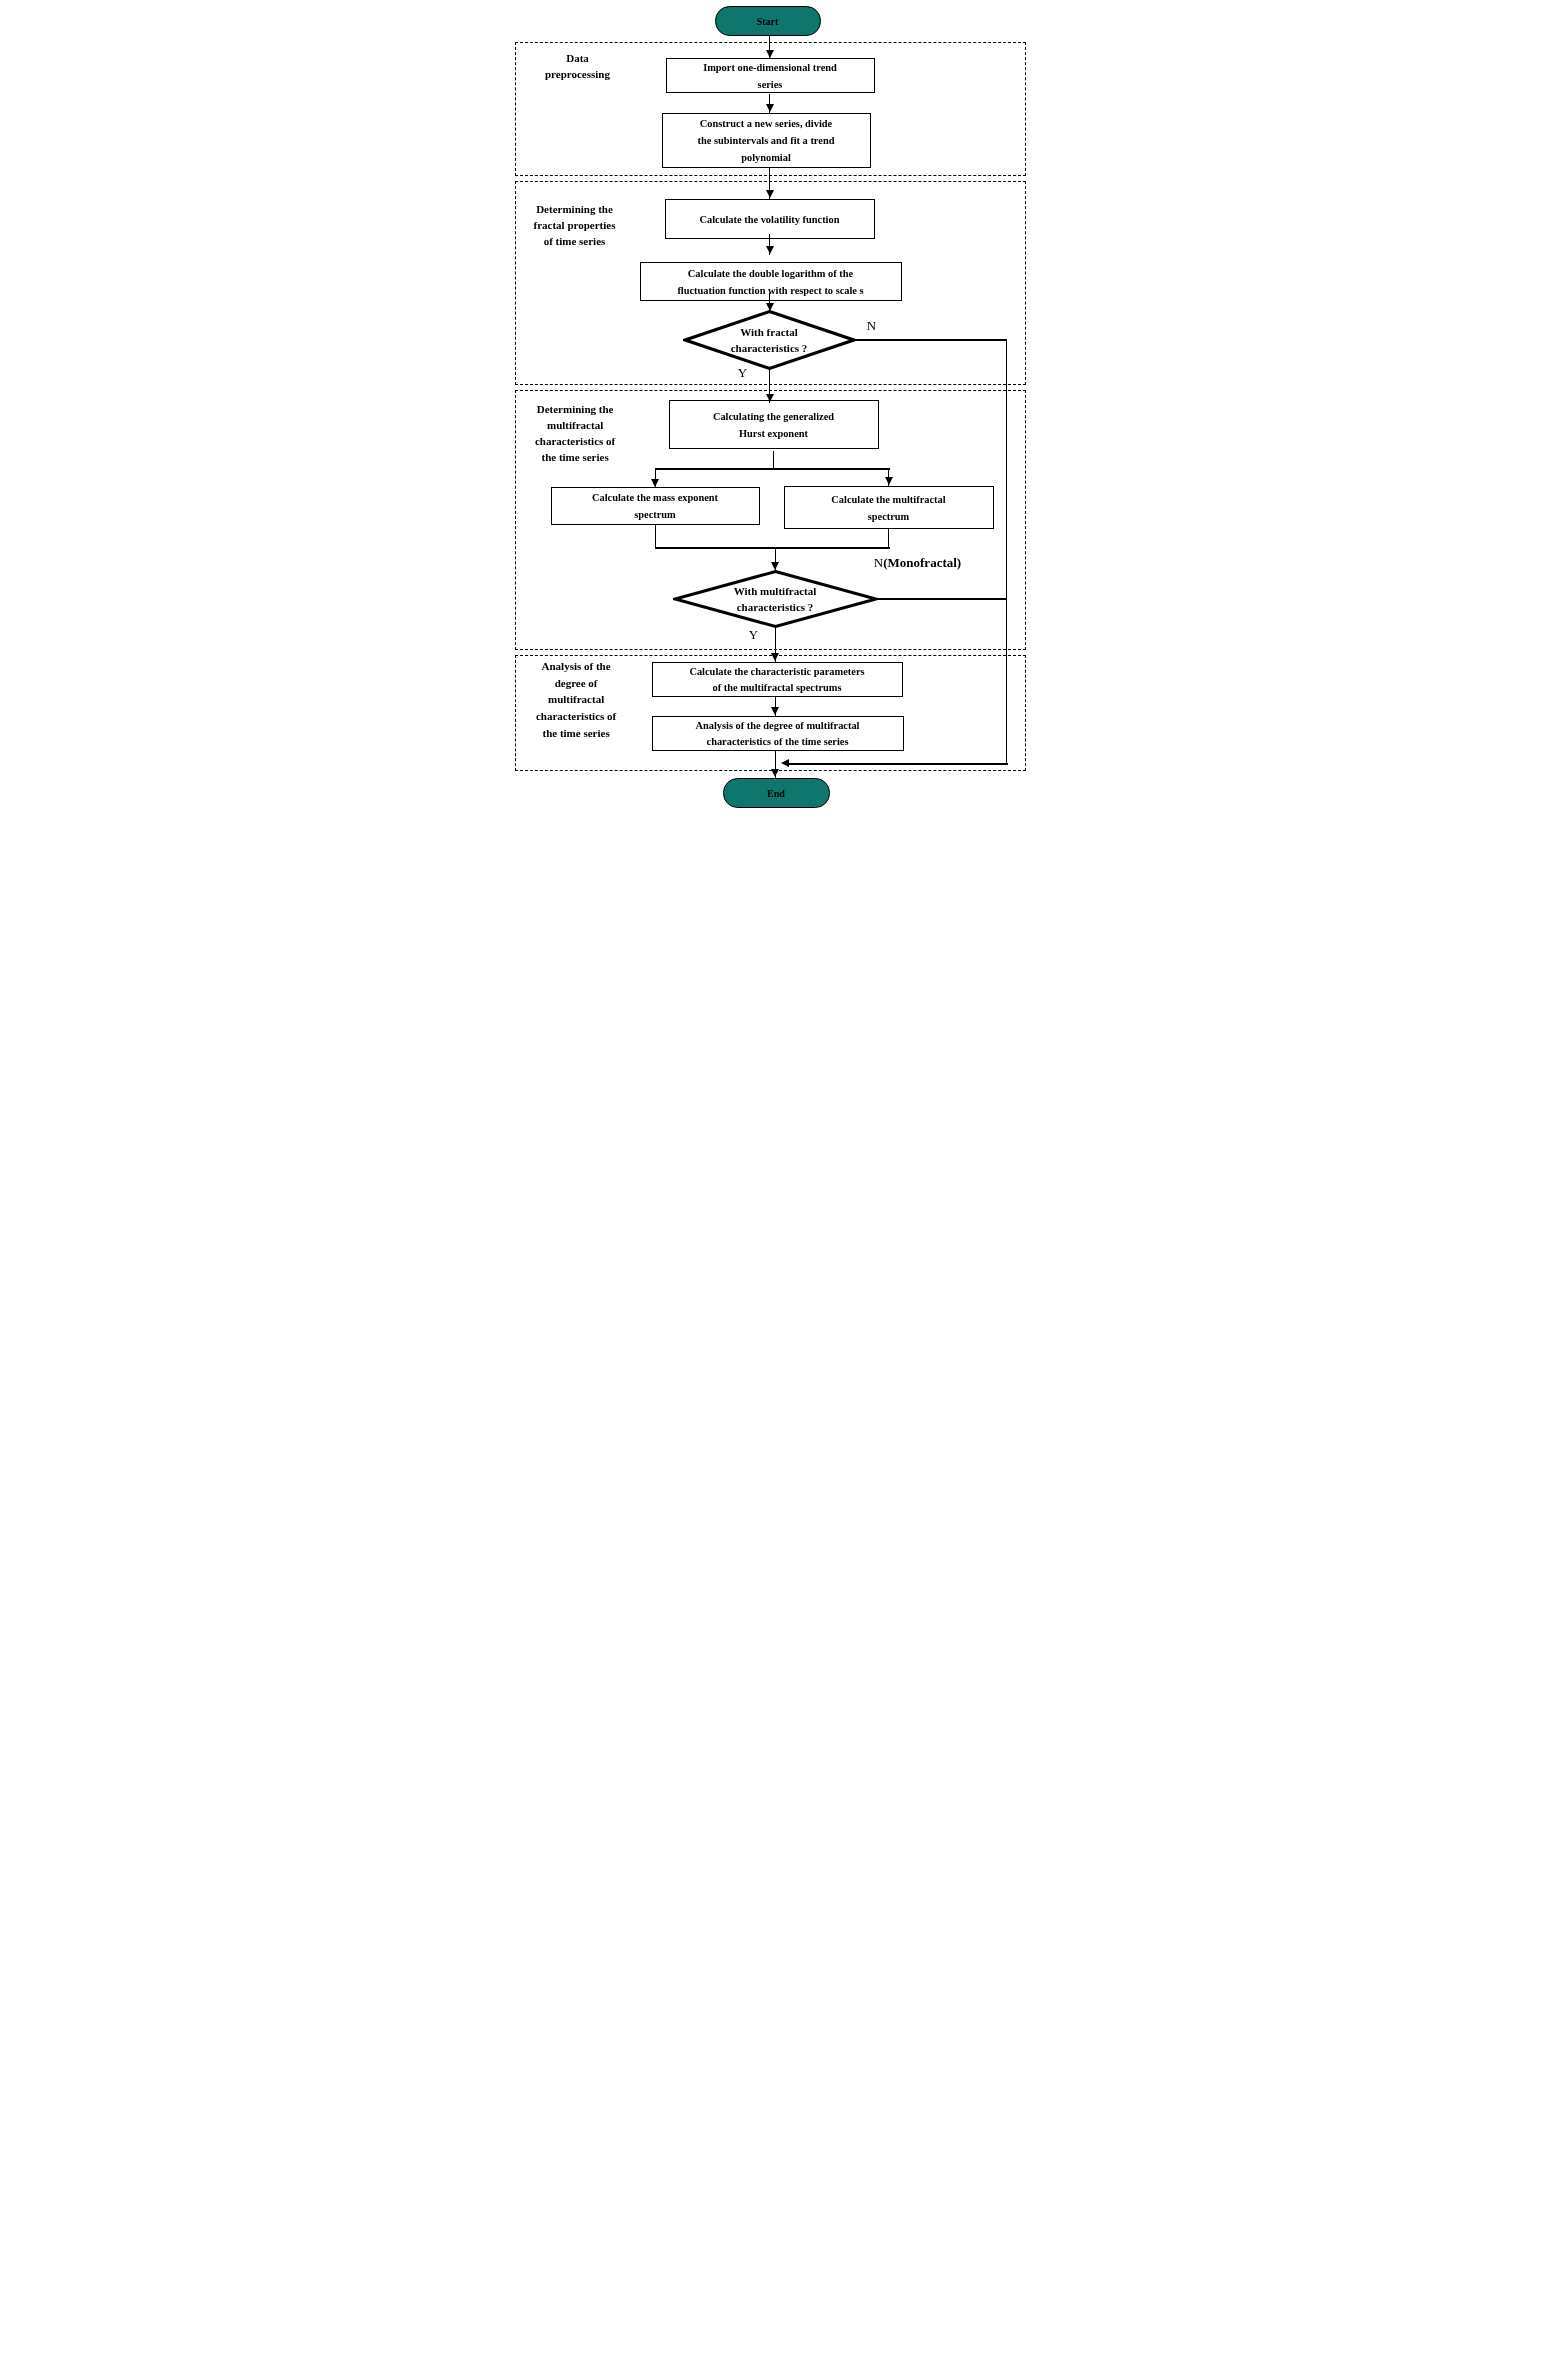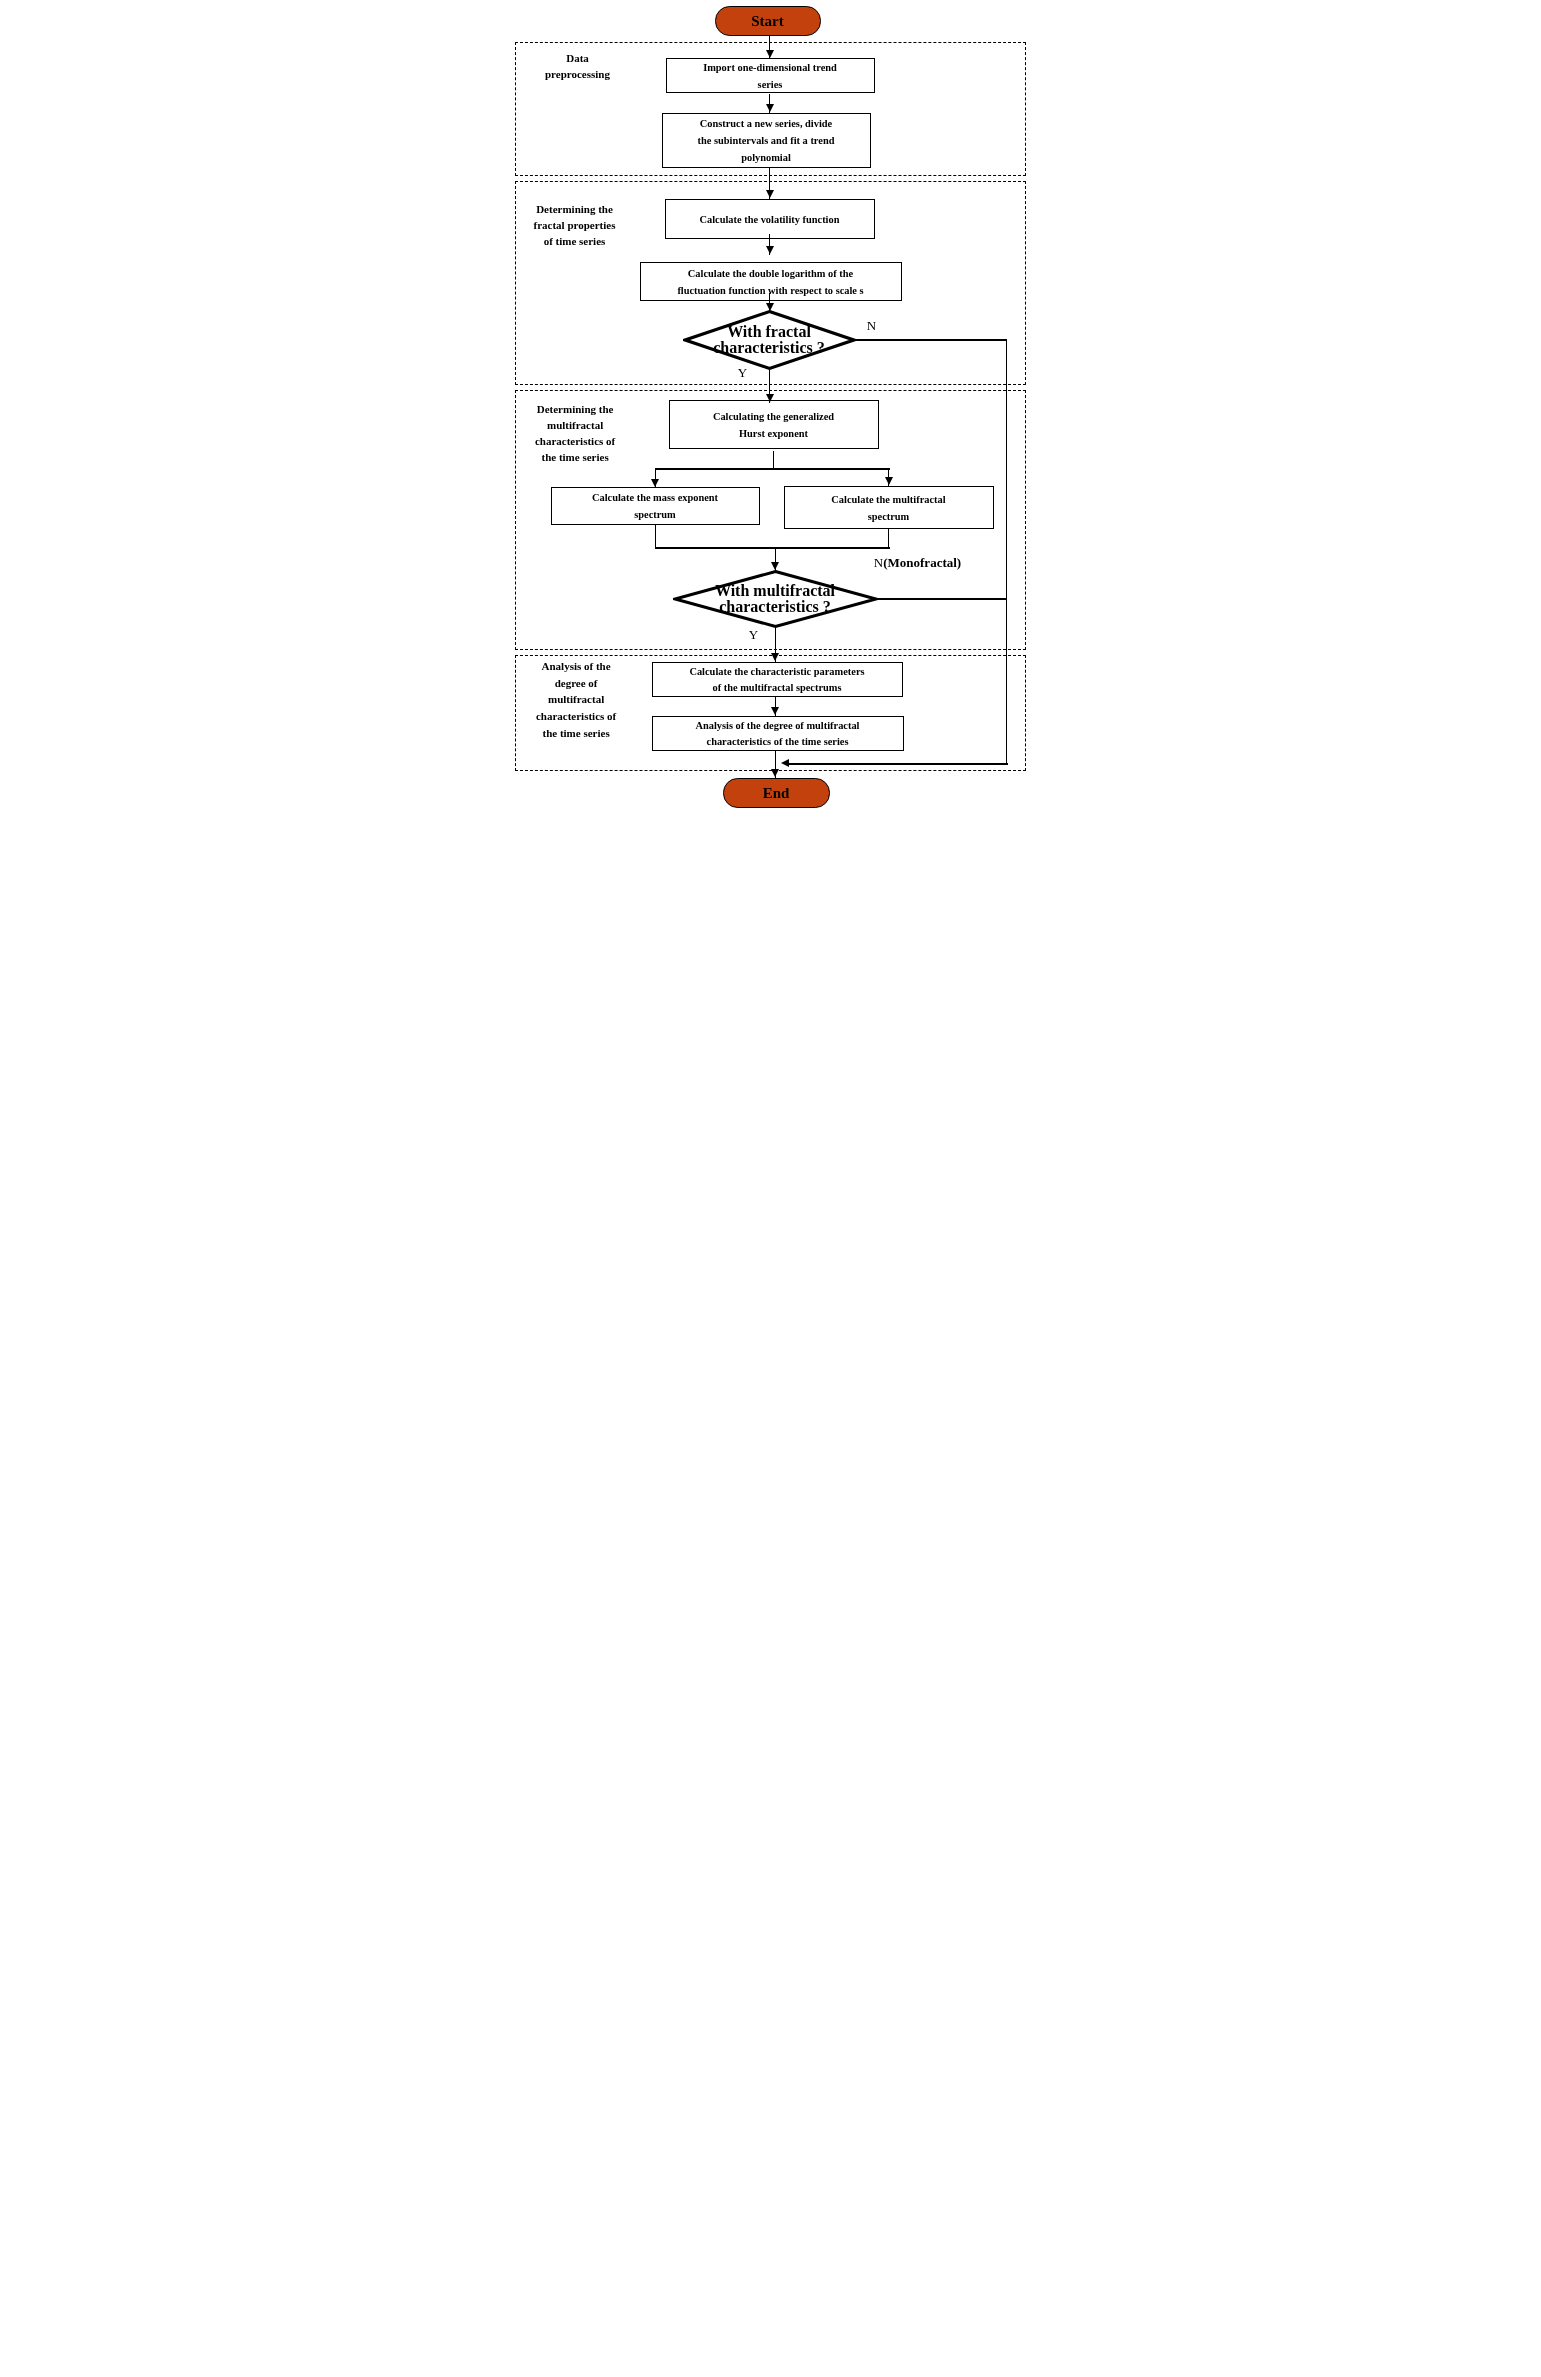--- a/index.html
+++ b/index.html
@@ -17,31 +17,31 @@
   .seclabel span{display:block;}
   
   .bx{
     position:absolute;border:1.6px solid #000;background:#fff;
     display:flex;flex-direction:column;align-items:center;justify-content:center;
     text-align:center;font-weight:bold;font-size:10.4px;line-height:17px;
   }
   .bx span{display:block;white-space:nowrap;}
   
   .term{
-    position:absolute;border:1.8px solid #000;border-radius:14.6px;background:#c2410c;
+    position:absolute;border:1.8px solid #000;border-radius:14.6px;background:#0f766e;
     display:flex;align-items:center;justify-content:center;
-    font-weight:bold;font-size:15px;
+    font-weight:bold;font-size:10px;
   }
   
   .diamond{position:absolute;}
   .diamond svg{position:absolute;left:0;top:0;display:block;}
   .dtext{
     position:absolute;left:0;top:0;right:0;bottom:0;
     display:flex;flex-direction:column;align-items:center;justify-content:center;
-    text-align:center;font-weight:bold;font-size:16px;line-height:16px;
+    text-align:center;font-weight:bold;font-size:11px;line-height:16px;
   }
   .dtext span{display:block;white-space:nowrap;}
   
   .vl{position:absolute;width:1.6px;background:#000;}
   .hl{position:absolute;height:1.6px;background:#000;}
   
   .ah-down{
     position:absolute;width:0;height:0;
     border-left:4.2px solid transparent;border-right:4.2px solid transparent;
     border-top:8.9px solid #000;

